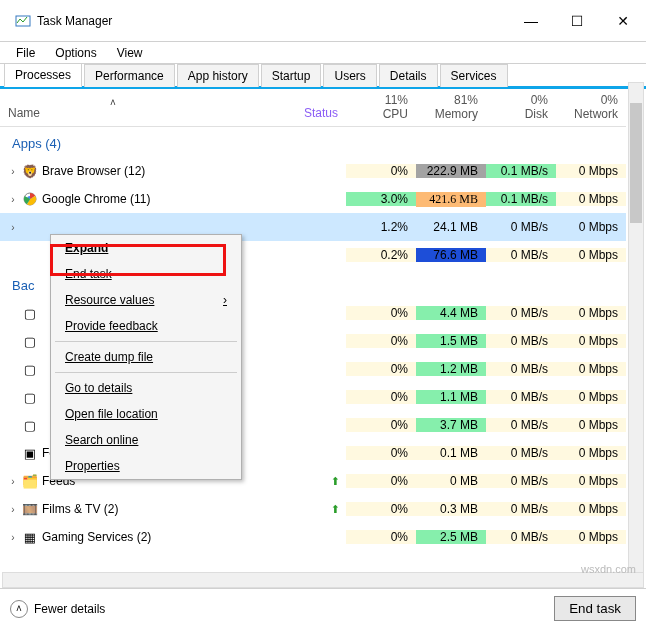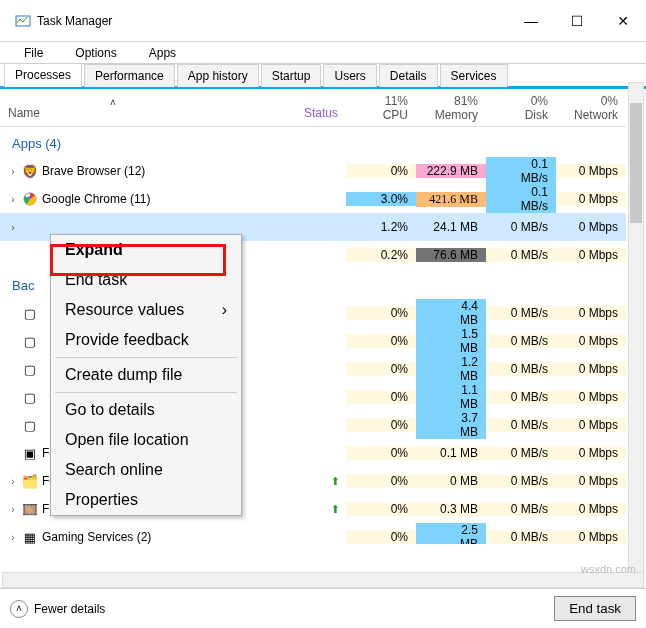--- a/index.html
+++ b/index.html
@@ -32,23 +32,22 @@
   .winbtn {
     width: 46px; height: 30px;
     display: flex; align-items: center; justify-content: center;
     font-size: 14px;
     color: #000;
   }
   .menubar {
     display: flex;
     height: 22px;
     align-items: center;
-    padding-left: 14px;
+    padding-left: 6px;
     border-bottom: 1px solid #d0d0d0;
-    gap: 12px;
   }
   .menubar .menuitem {
     padding: 2px 10px;
   }
   .tabs {
     display: flex;
     align-items: flex-end;
     height: 25px;
     padding-left: 4px;
     border-bottom: 3px solid #0ea5e9;
@@ -77,36 +76,36 @@
     width: 626px;
     height: 100%;
   }
   .row {
     display: grid;
     grid-template-columns: 226px 120px 70px 70px 70px 70px;
     height: 28px;
     align-items: center;
   }
   .hdr { height: 38px; border-bottom: 1px solid #e0e0e0; align-items: stretch; }
-  .hdr > div { display: flex; flex-direction: column; justify-content: center; padding: 4px 8px; }
+  .hdr > div { display: flex; flex-direction: column; padding: 4px 8px; }
   .hdr .pct { text-align: right; color: #555; }
   .hdr .lbl { text-align: right; color: #555; }
   .hdr .namecell { color: #555; text-align: left; justify-content: flex-end; padding-bottom: 6px; }
   .hdr .statcell { color: #8b5cf6; text-align: right; justify-content: flex-end; padding-bottom: 6px; }
   .hdr .sortcaret { text-align: center; font-size: 10px; color: #333; margin-bottom: -2px; }
   .val { text-align: right; padding-right: 8px; }
   .namecell2 { display: flex; align-items: center; padding-left: 8px; gap: 4px; }
   .chev { width: 10px; text-align: center; font-size: 10px; color: #555; }
   .icon { width: 16px; height: 16px; display: inline-flex; align-items: center; justify-content: center; font-size: 13px; }
   .grouphdr { color: #1a5fb4; padding: 8px 0 6px 12px; font-size: 13px; display:flex; align-items:center; gap:4px; height: 30px;}
   
   .c0 { background: #fff9e0; }
-  .c1 { background: #7dd3fc; padding-left: 31px; }
-  .c2 { background: #737373; }
-  .c3 { background: #f9a8d4; }
+  .c1 { background: #86efac; }
+  .c2 { background: #1d4ed8; }
+  .c3 { background: #a3a3a3; }
   .c4 { background: #fdba74; font-family: Liberation Serif, serif; }
   .sel .val, .sel .namecell2 { background: #cde8ff; }
   .leaf { width:10px; display:inline-block;}
   .statusarea {
     position:absolute;
     left:0; right:0; bottom:0;
     height: 40px;
     border-top: 1px solid #d0d0d0;
     display:flex;
     align-items:center;
@@ -127,24 +126,25 @@
     left: 50px;
     top: 234px;
     width: 192px;
     background:#f5f5f5;
     border:1px solid #b0b0b0;
     box-shadow: 2px 2px 4px rgba(0,0,0,0.25);
     z-index: 50;
   }
   .ctxmenu .mi {
     padding: 6px 14px;
-    font-size: 16px;
+    font-size: 12px;
     display:flex;
     align-items:center;
     justify-content:space-between;
+    text-decoration:underline;
   }
   .ctxmenu .sep { height:1px;background:#ccc;margin:2px 4px; }
   .highlight-end {
     border: 3px solid #e11;
     position:absolute;
     left:50px;
     top:244px;
     width:176px;
     height:32px;
     z-index:60;
@@ -187,21 +187,21 @@
   </span>
   <span class="title">Task Manager</span>
   <div class="winbtn">—</div>
   <div class="winbtn">☐</div>
   <div class="winbtn">✕</div>
 </div>
 
 <div class="menubar">
   <div class="menuitem">File</div>
   <div class="menuitem">Options</div>
-  <div class="menuitem">Apps</div>
+  <div class="menuitem">View</div>
 </div>
 
 <div class="tabs">
   <div class="tab active">Processes</div>
   <div class="tab">Performance</div>
   <div class="tab">App history</div>
   <div class="tab">Startup</div>
   <div class="tab">Users</div>
   <div class="tab">Details</div>
   <div class="tab">Services</div>

